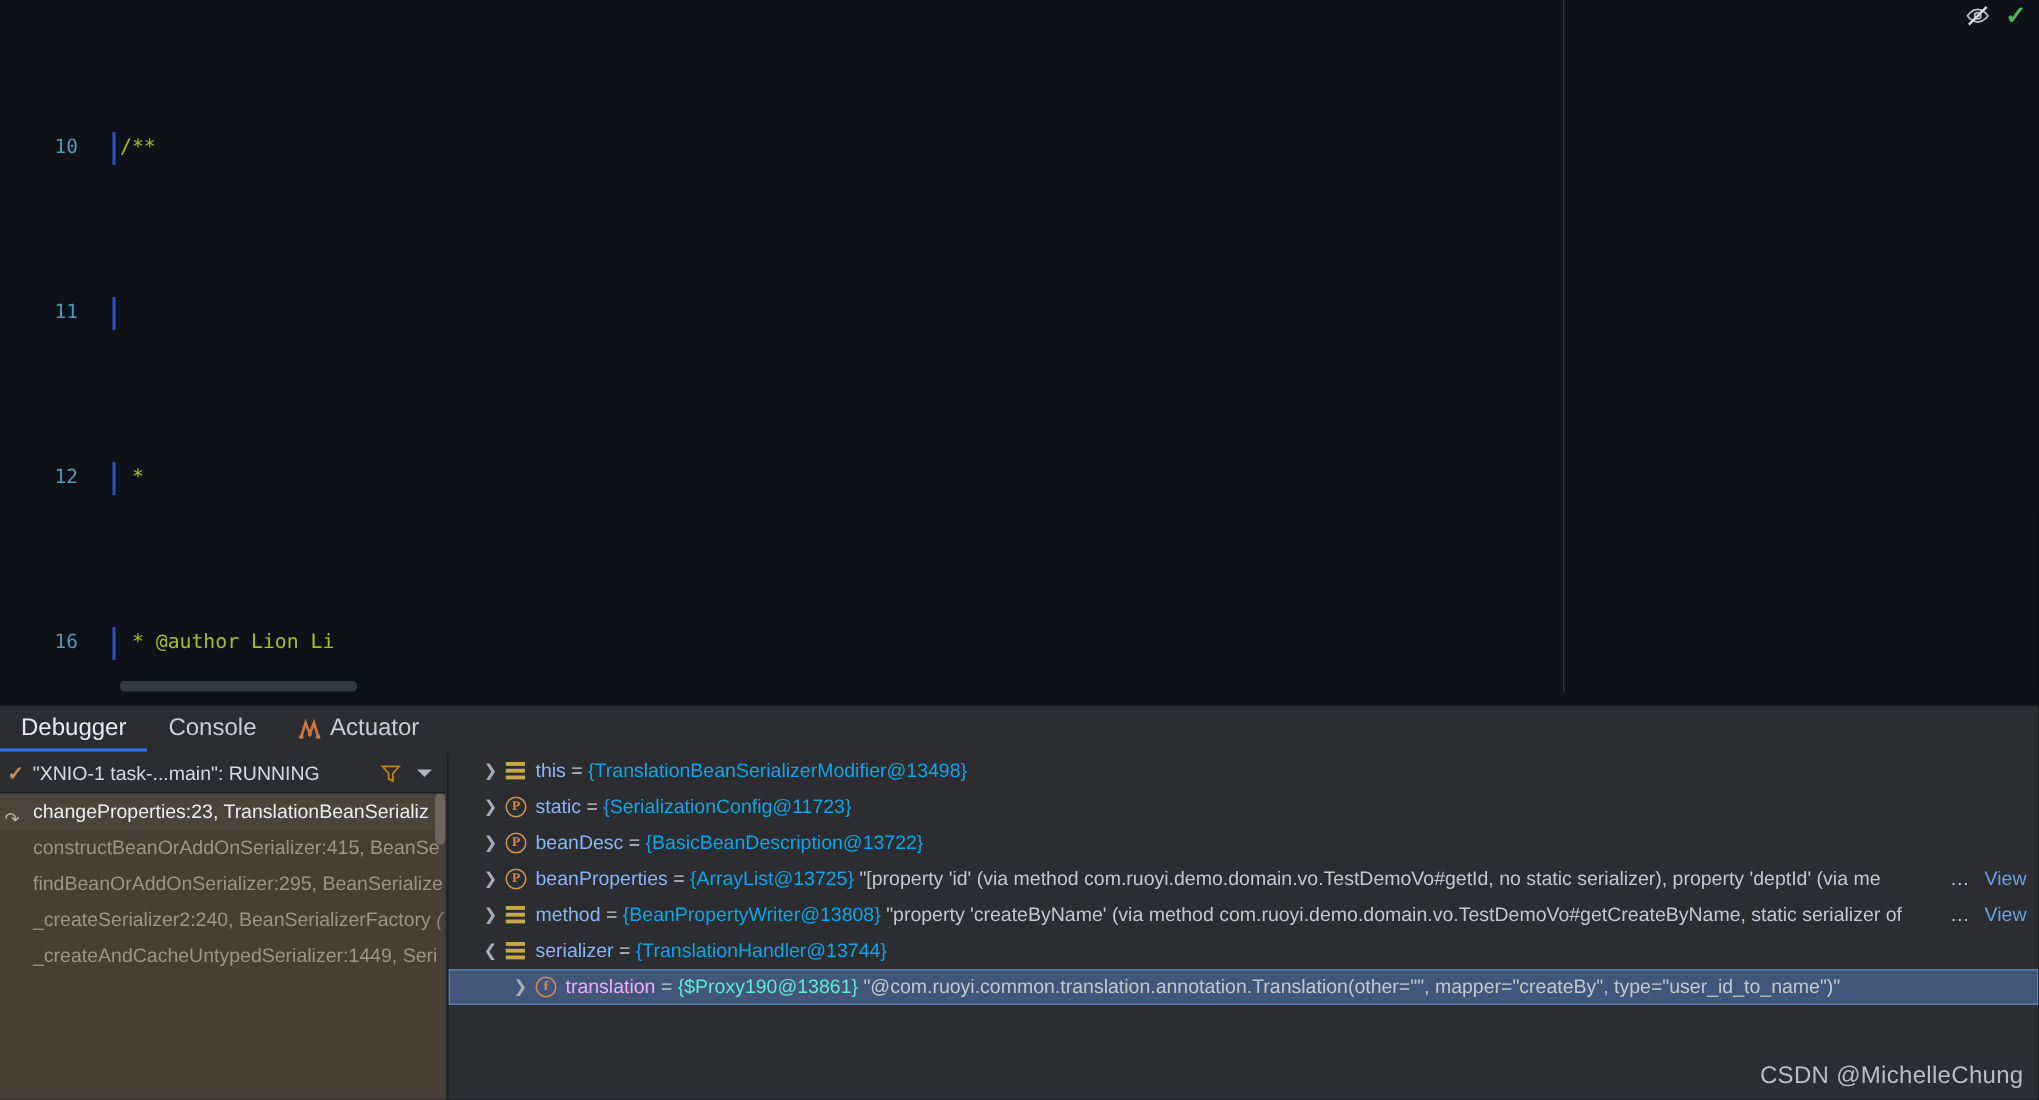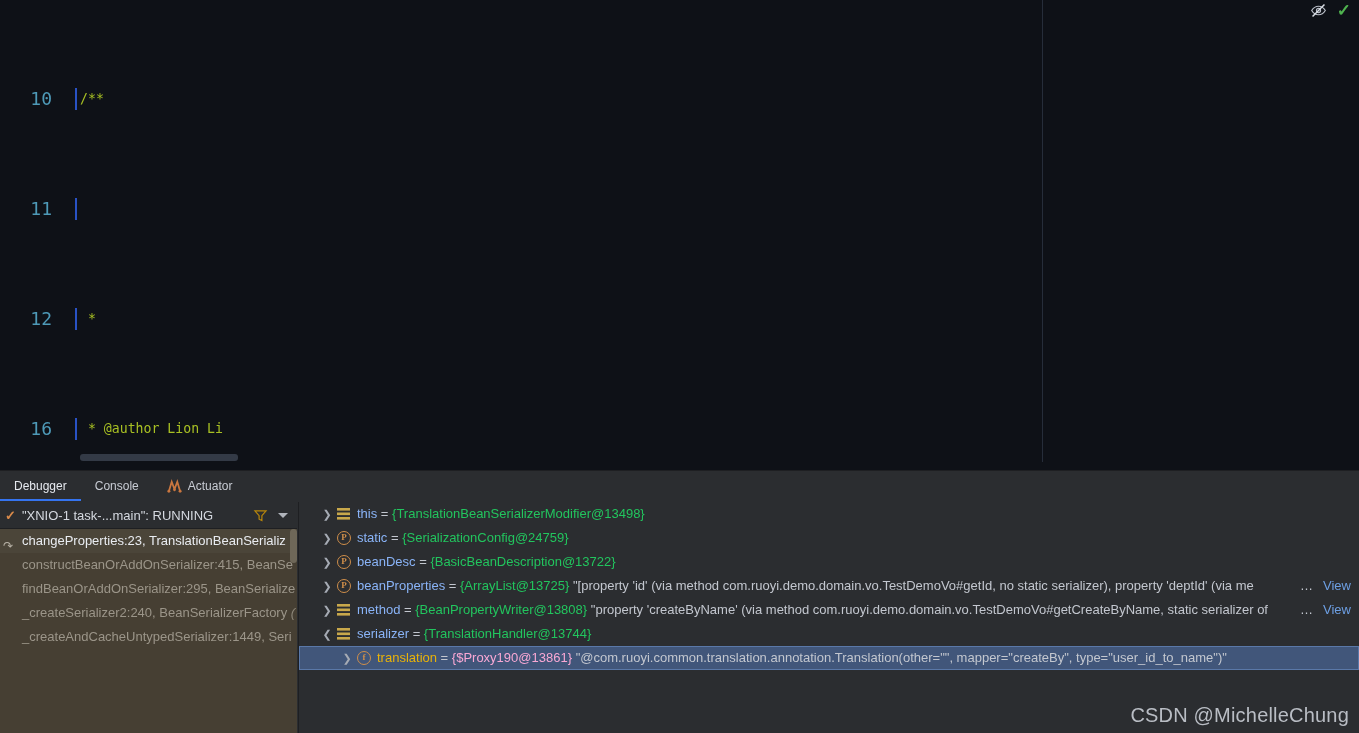--- a/index.html
+++ b/index.html
@@ -18,21 +18,21 @@
   }
   .code-area {
     position:absolute; left:0; top:0; width:1359px; height:462px;
     font-family:"DejaVu Sans Mono","Liberation Mono", monospace;
     font-size:13.2px; line-height:22px;
     white-space:pre;
   }
   .ln-row { position:relative; height:22px; width:1359px; }
   .gutter-num {
     position:absolute; left:0; top:0; width:52px; height:22px;
-    text-align:right; color:#4e9ab8; font-size:18px;
+    text-align:right; color:#4e9ab8; font-size:13px;
     font-family:"DejaVu Sans Mono","Liberation Mono", monospace;
     line-height:22px;
   }
   .bar-blue {
     position:absolute; left:75px; top:0; width:2px; height:22px; background:#2952c4;
   }
   .code-txt { position:absolute; left:80px; top:0; height:22px; line-height:22px; }
   .vert-guide {
     position:absolute; left:1042px; top:0; width:1px; height:462px; background:#262d3a;
   }
@@ -59,21 +59,21 @@
   .bottom {
     position:absolute; left:0; top:470px; width:1359px; height:263px;
     background:#2b2d30; border-top:1px solid #1e1f22;
   }
   .tabbar {
     position:absolute; left:0; top:0; width:1359px; height:30px;
     display:flex; align-items:center; background:#2b2d30;
   }
   .tab {
     position:relative; height:30px; display:flex; align-items:center; gap:6px;
-    padding:4px 14px; color:#c8ccd4; font-size:12px; cursor:default;text-align:center;
+    padding:4px 14px; color:#c8ccd4; font-size:16px; cursor:default;text-align:center;
   }
   .tab.active { color:#e6e9ef; }
   .tab.active::after{
     content:""; position:absolute; left:0; bottom:0; width:100%; height:2px; background:#3574f0;
   }
   .act-icon { width:15px; height:14px; }
 
   
   .dbg-left {
     position:absolute; left:0; top:31px; width:297px; height:232px; background:#2b2d30;
@@ -125,38 +125,38 @@
     position:absolute; left:38px; top:6px; width:13px; height:12px;
   }
   .ic-param, .ic-field {
     position:absolute; left:38px; top:5px; width:14px; height:14px; border-radius:50%;
     border:1.5px solid #cf8e4a; color:#cf8e4a; font-size:9px; text-align:center;
     line-height:11px; font-family:"Liberation Serif", serif; font-weight:bold;
   }
   .var-txt { position:absolute; left:58px; top:0; height:24px; line-height:24px; }
   .var-txt.deep { left:78px; }
   .vname    { color:#8ab4f8; }
-  .vname-f  { color:#eab308; }
+  .vname-f  { color:#f0abfc; }
   .veq      { color:#c3c7cf; }
-  .vtype    { color:#22c55e; }
+  .vtype    { color:#0ea5e9; }
   .vval     { color:#c3c7cf; }
   .view-link {
     position:absolute; right:8px; top:0; height:24px; line-height:24px;
     color:#6d9fe3; font-size:13px;
   }
   .ellipsis-fade {
     position:absolute; right:46px; top:0; height:24px; line-height:24px;
     color:#c3c7cf; font-size:13px;
   }
   .var-clip { position:absolute; left:0; top:0; width:1010px; height:24px; overflow:hidden; }
   .var-clip.full { width:1061px; }
 
   
   .watermark {
-    position:absolute; right:10px; bottom:6px; color:#b9bdc4; font-size:20px;
+    position:absolute; right:10px; bottom:6px; color:#b9bdc4; font-size:16px;
     font-family:"Liberation Sans", sans-serif; letter-spacing:0.2px;
   }
 </style>
 </head>
 <body>
 
 <div id="app">
 
   <div class="editor">
 
@@ -321,21 +321,21 @@
           <rect x="0" y="0" width="13" height="2.6" fill="#c8a84b"></rect>
           <rect x="0" y="4.5" width="13" height="2.6" fill="#c8a84b"></rect>
           <rect x="0" y="9" width="13" height="2.6" fill="#c8a84b"></rect>
         </svg>
         <span class="var-txt"><span class="vname">this</span><span class="veq"> = </span><span class="vtype">{TranslationBeanSerializerModifier@13498}</span></span>
       </div>
 
       <div class="var-row">
         <span class="twisty">❯</span>
         <span class="ic-param">P</span>
-        <span class="var-txt"><span class="vname">static</span><span class="veq"> = </span><span class="vtype">{SerializationConfig@24759}</span></span>
+        <span class="var-txt"><span class="vname">static</span><span class="veq"> = </span><span class="vtype">{SerializationConfig@11723}</span></span>
       </div>
 
       <div class="var-row">
         <span class="twisty">❯</span>
         <span class="ic-param">P</span>
         <span class="var-txt"><span class="vname">beanDesc</span><span class="veq"> = </span><span class="vtype">{BasicBeanDescription@13722}</span></span>
       </div>
 
       <div class="var-row">
         <div class="var-clip">
@@ -368,21 +368,21 @@
           <rect x="0" y="4.5" width="13" height="2.6" fill="#c8a84b"></rect>
           <rect x="0" y="9" width="13" height="2.6" fill="#c8a84b"></rect>
         </svg>
         <span class="var-txt"><span class="vname">serializer</span><span class="veq"> = </span><span class="vtype">{TranslationHandler@13744}</span></span>
       </div>
 
       <div class="var-row sel2">
         <div class="var-clip full">
           <span class="twisty deep">❯</span>
           <span class="ic-field" style="left:58px;">f</span>
-          <span class="var-txt deep"><span class="vname-f">translation</span><span class="veq"> = </span><span class="vtype" style="color:#f9a8d4;">{$Proxy190@13861}</span> <span class="vval">"@com.ruoyi.common.translation.annotation.Translation(other="", mapper="createBy", type="user_id_to_name")"</span></span>
+          <span class="var-txt deep"><span class="vname-f">translation</span><span class="veq"> = </span><span class="vtype" style="color:#5eead4;">{$Proxy190@13861}</span> <span class="vval">"@com.ruoyi.common.translation.annotation.Translation(other="", mapper="createBy", type="user_id_to_name")"</span></span>
         </div>
       </div>
 
     </div>
 
     <div class="watermark">CSDN @MichelleChung</div>
   </div>
 
 </div>
 

